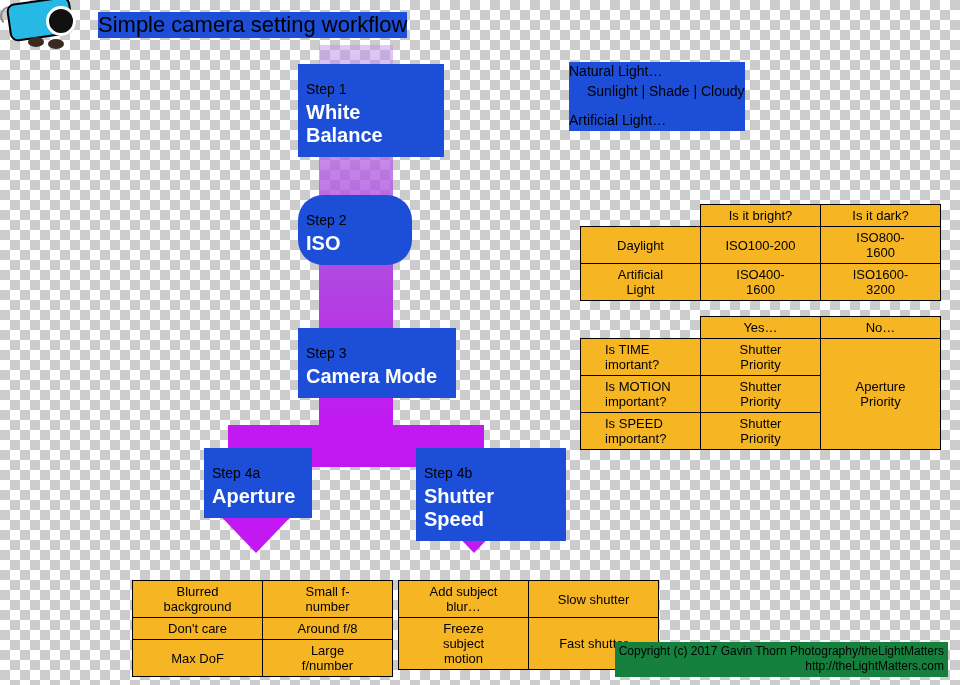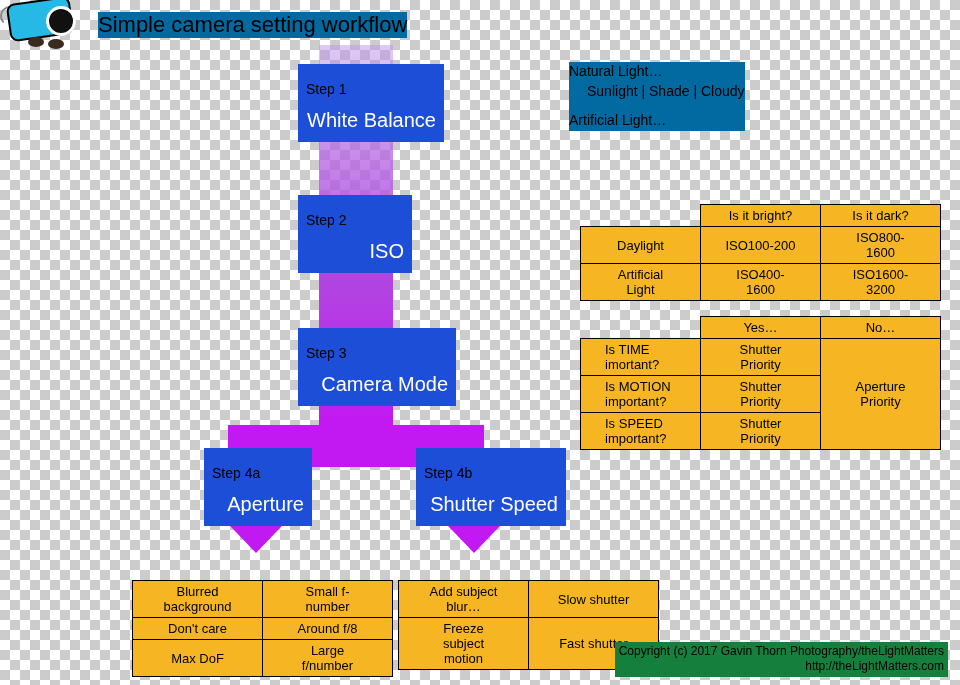--- a/index.html
+++ b/index.html
@@ -11,21 +11,21 @@
     background-image:
       linear-gradient(45deg, #ccc 25%, transparent 25%),
       linear-gradient(-45deg, #ccc 25%, transparent 25%),
       linear-gradient(45deg, transparent 75%, #ccc 75%),
       linear-gradient(-45deg, transparent 75%, #ccc 75%);
     background-size: 20px 20px;
     background-position: 0 0, 0 10px, 10px -10px, -10px 0;
     background-color: #fff;
     overflow: hidden;
   }
-  .whitebg { background: #0369a1; }
+  .whitebg { background: #1d4ed8; }
   .title {
     position: absolute;
     top: 12px; left: 98px;
     font-size: 22px;
     font-weight: 400;
   }
   
   .cam-icon {
     position: absolute;
     top: 0; left: 0;
@@ -74,23 +74,23 @@
 
   
   .step {
     position:absolute;
     background:#1d4ed8;
     color:#000;
     padding:17px 8px 10px 8px;
     box-shadow: inset 0 0 0 0 transparent;
   }
   .step .sl { font-size:14px; font-weight:400; color:#000; display:block; text-align:left; }
-  .step .sn { font-size:20px; font-weight:400; color:#fff; display:block; text-align:right; margin-top:12px; }
+  .step .sn { font-size:20px; font-weight:700; color:#fff; display:block; text-align:left; margin-top:4px; }
   .s1 { left:298px; top:64px;  width:146px; }
-  .s2 { left:298px; top:195px; width:114px; }
+  .s2 { left:298px; top:195px; width:114px;border-radius:25px; }
   .s3 { left:298px; top:328px; width:158px; }
   .s4a{ left:204px; top:448px; width:108px; }
   .s4b{ left:416px; top:448px; width:150px; }
 
   
   .freetext { position:absolute; left:569px; font-size:14px; line-height:1.4; }
   .ft1 { top:62px; }
   .indent { padding-left:18px; }
 
   

